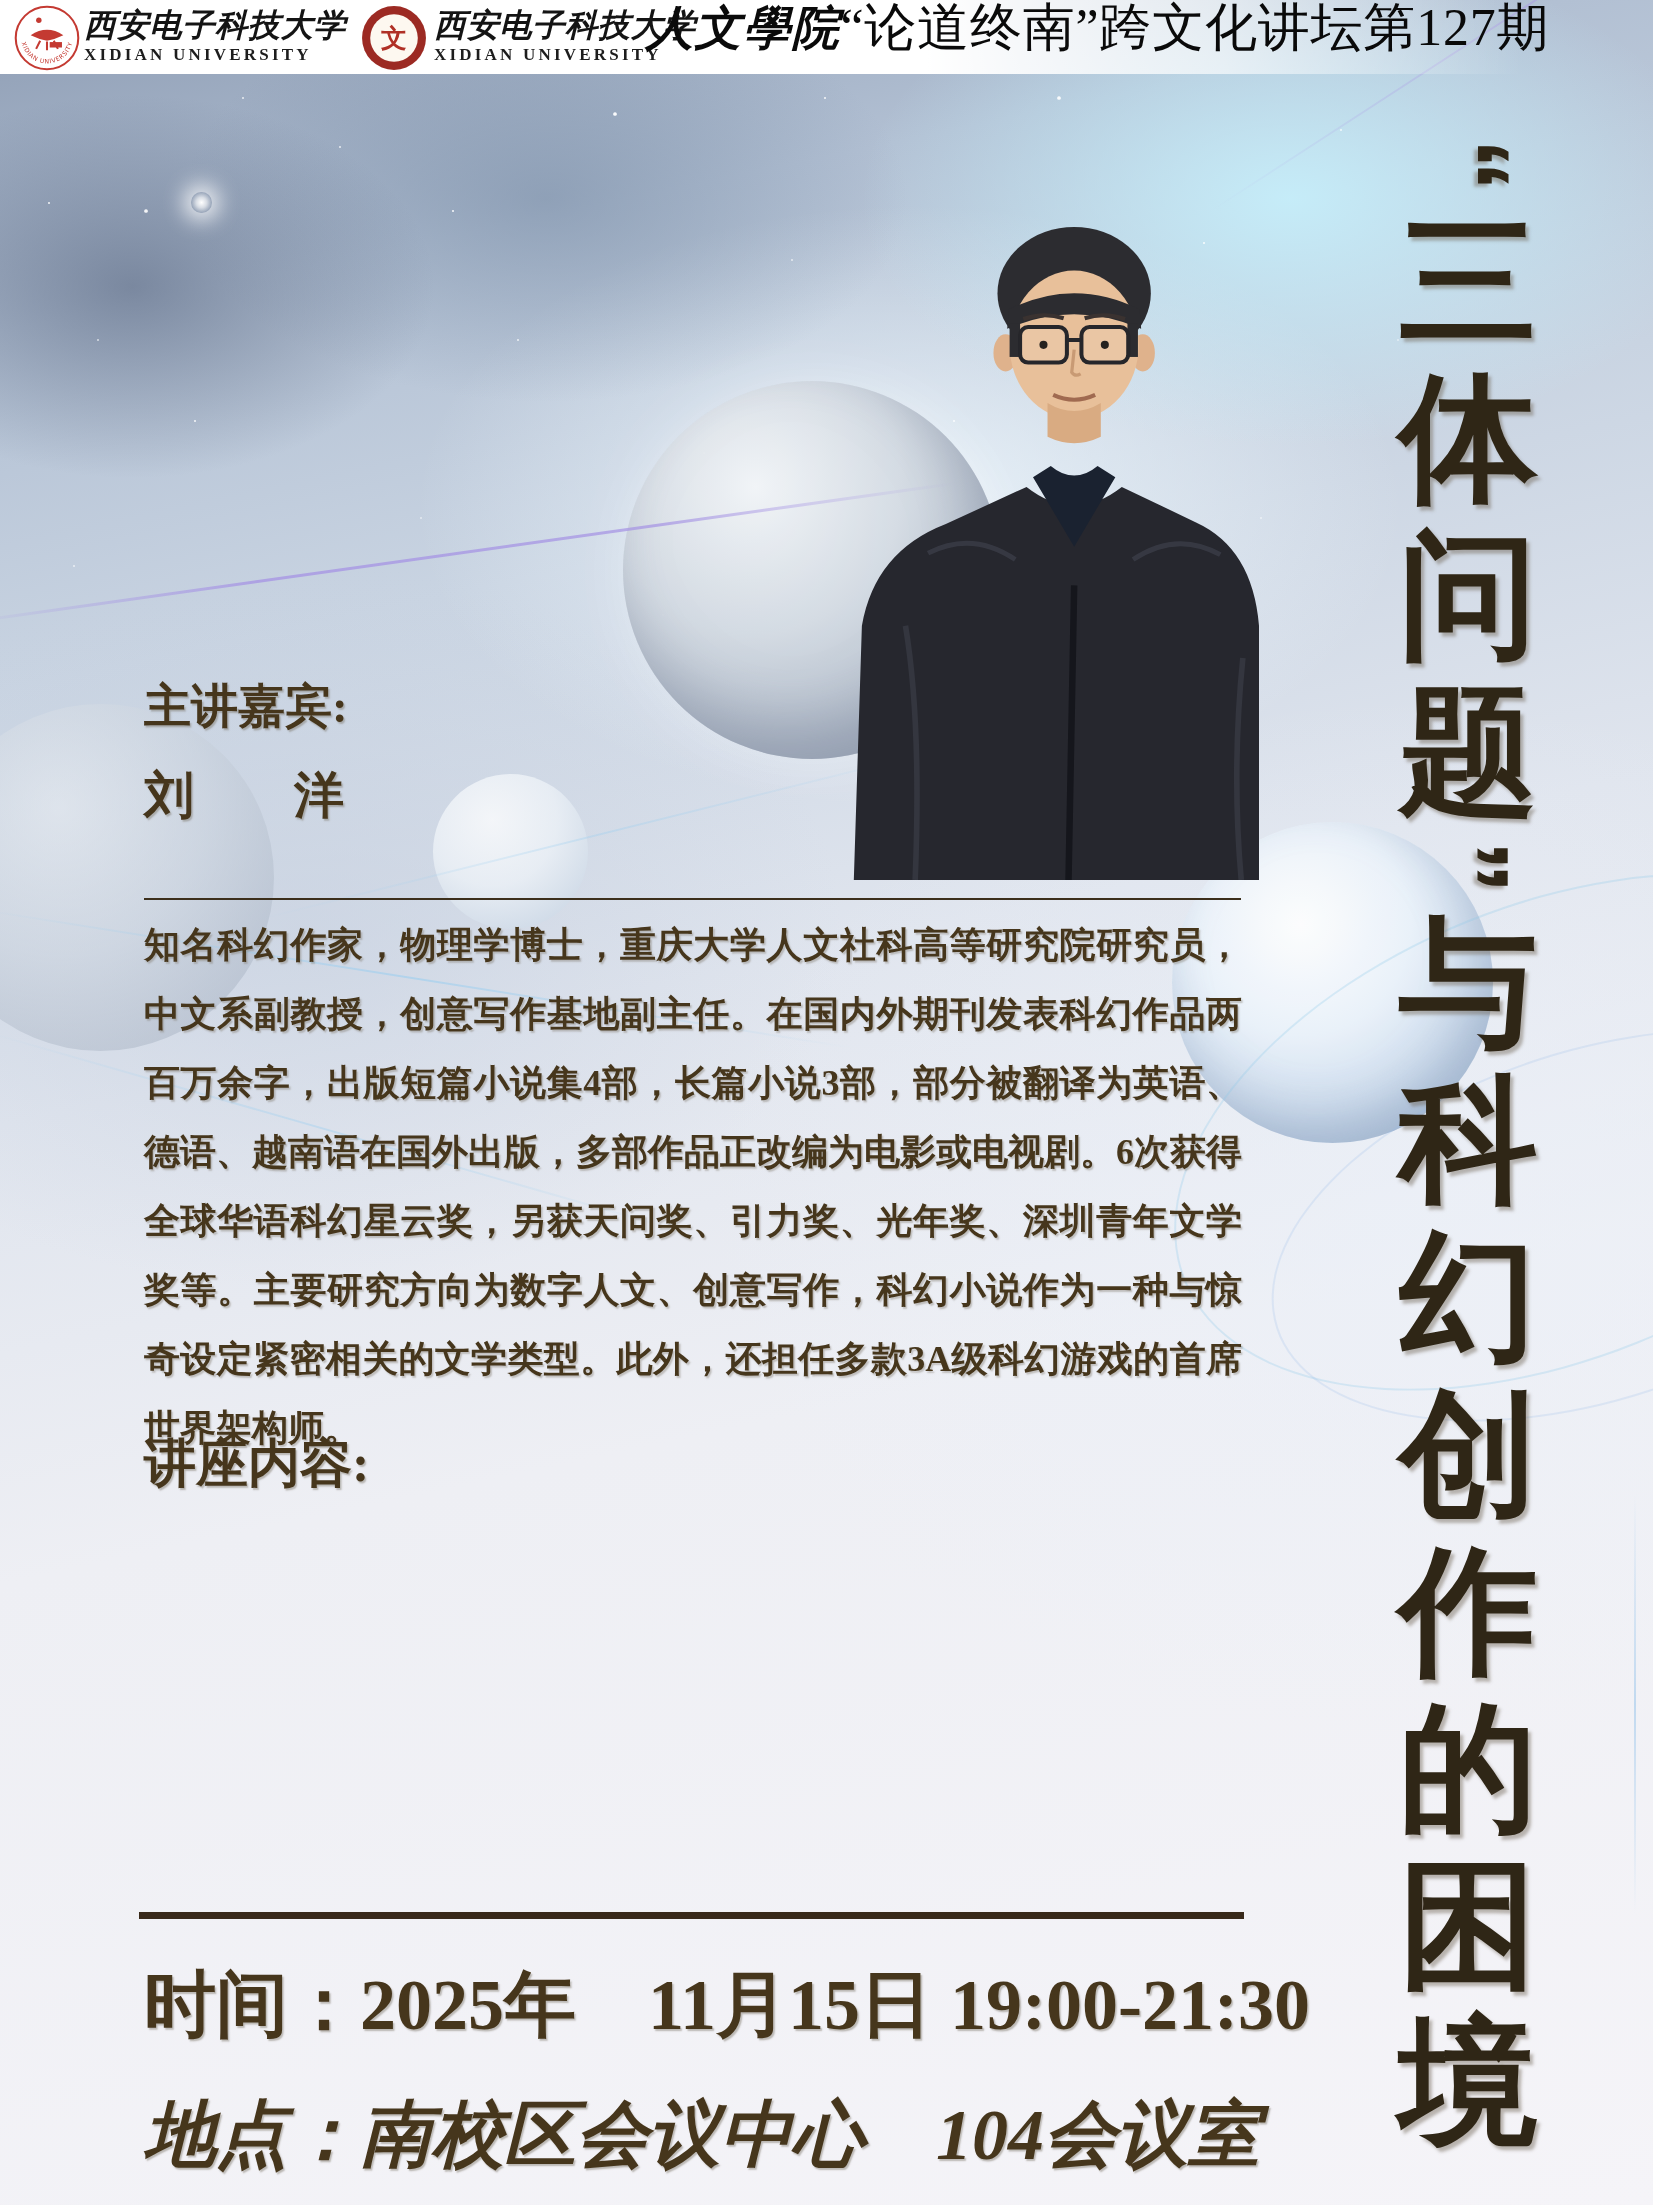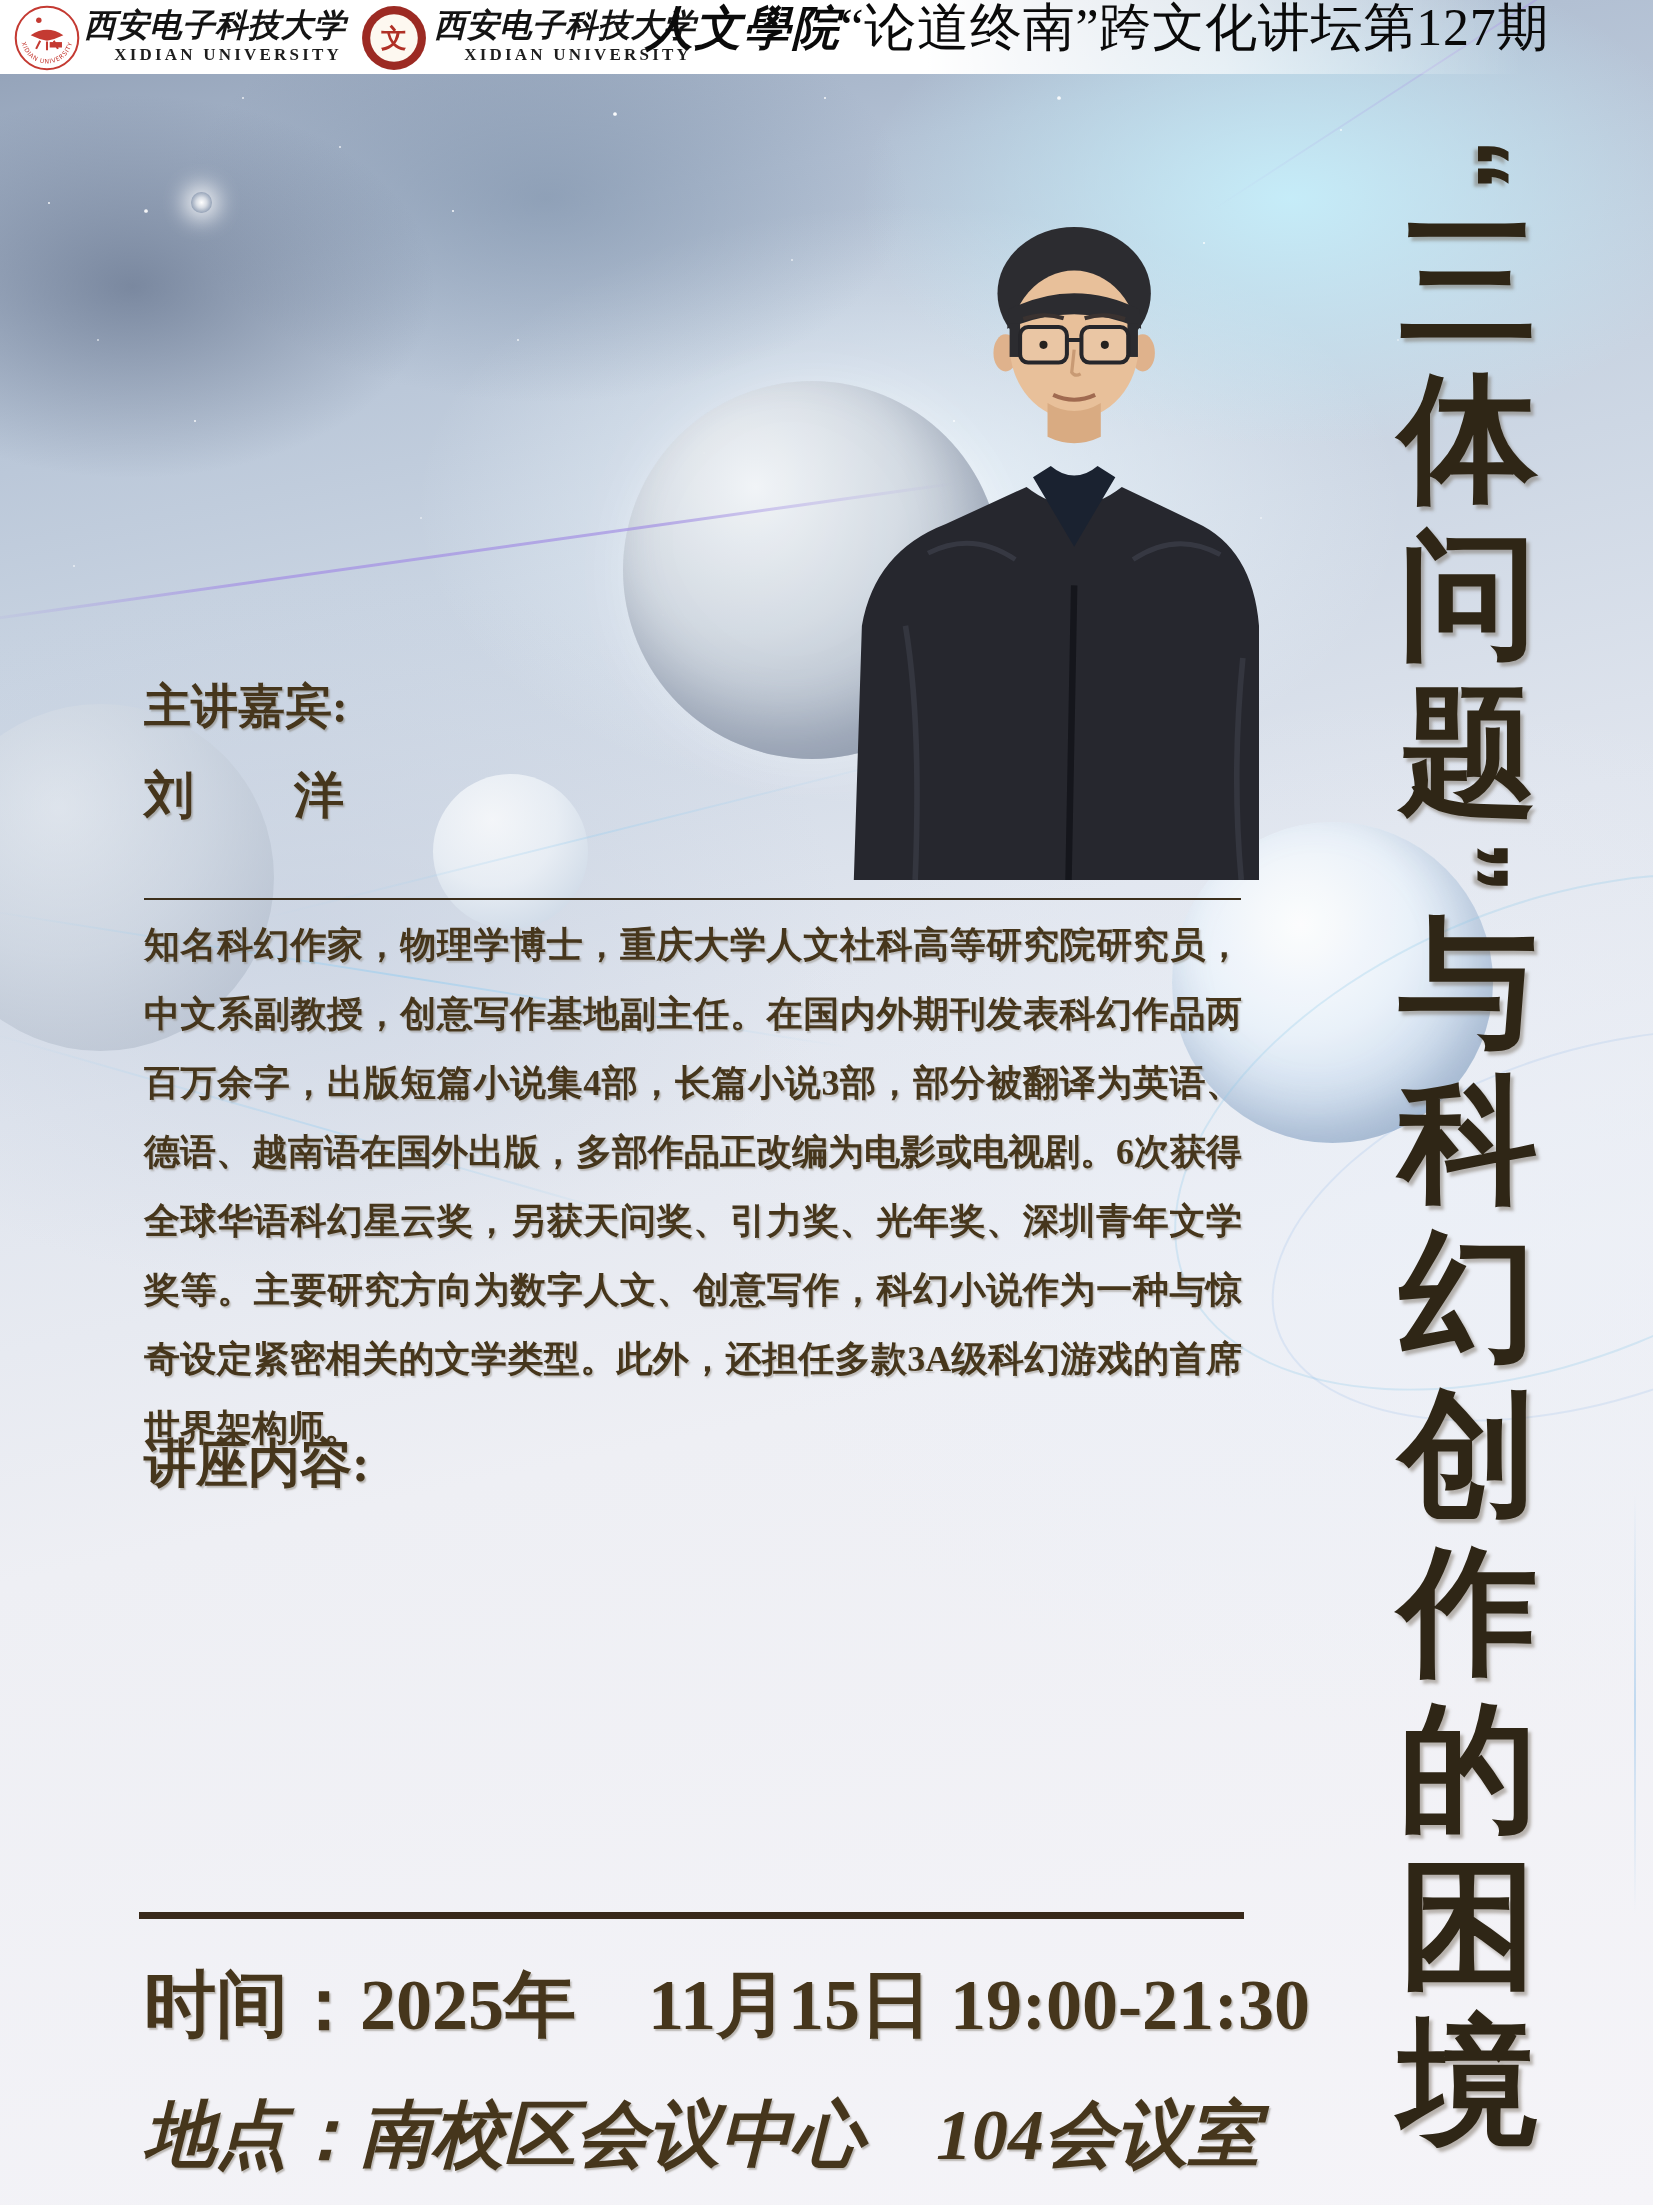--- a/index.html
+++ b/index.html
@@ -56,21 +56,21 @@
   .sw1{left:1155px;top:904px;width:791px;height:452px;transform:rotate(-22deg);}
   .sw2{left:1260px;top:1050px;width:662px;height:347px;transform:rotate(-18deg);border-color:rgba(150,185,230,.22);}
   .edge-line{left:1634px;top:1494px;width:2.4px;height:420px;opacity:.5;
     background:linear-gradient(180deg,rgba(120,180,230,0),rgba(120,180,230,.8),rgba(120,180,230,0));}
   
   .header{left:0;top:0;width:1654px;height:74px;
     background:linear-gradient(90deg,#ffffff 0%,#ffffff 56%,rgba(255,255,255,.65) 74%,rgba(255,255,255,0) 92%);}
   .seal{width:68px;height:68px;top:4px;}
   .seal1{left:13px;}
   .seal2{left:360px;}
-  .wordmark{top:7.3px;width:258px;text-align:right;color:#141414;}
+  .wordmark{top:7.3px;width:258px;text-align:left;color:#141414;}
   .wm1{left:84px;} .wm2{left:434px;}
   .wm-script{font-style:italic;font-weight:700;font-size:32px;line-height:37px;letter-spacing:0.8px;white-space:nowrap;}
   .wm-en{font-weight:700;font-size:17px;line-height:21px;letter-spacing:3.2px;color:#1d1d1d;white-space:nowrap;}
   .forum-title{left:646px;top:0;height:56px;display:flex;align-items:center;white-space:nowrap;color:#0a0a0a;}
   .forum-host{font-size:47px;font-weight:900;font-style:italic;letter-spacing:1.6px;}
   .forum-series{font-size:52px;font-weight:400;letter-spacing:0.8px;}
   
   .vtitle{left:1375px;top:128px;width:186px;display:flex;flex-direction:column;align-items:center;
     font-family:"Liberation Sans","DejaVu Sans",sans-serif;font-weight:900;color:#2f2616;
     text-shadow:3.2px 4px 3.2px rgba(110,100,85,.45);}

